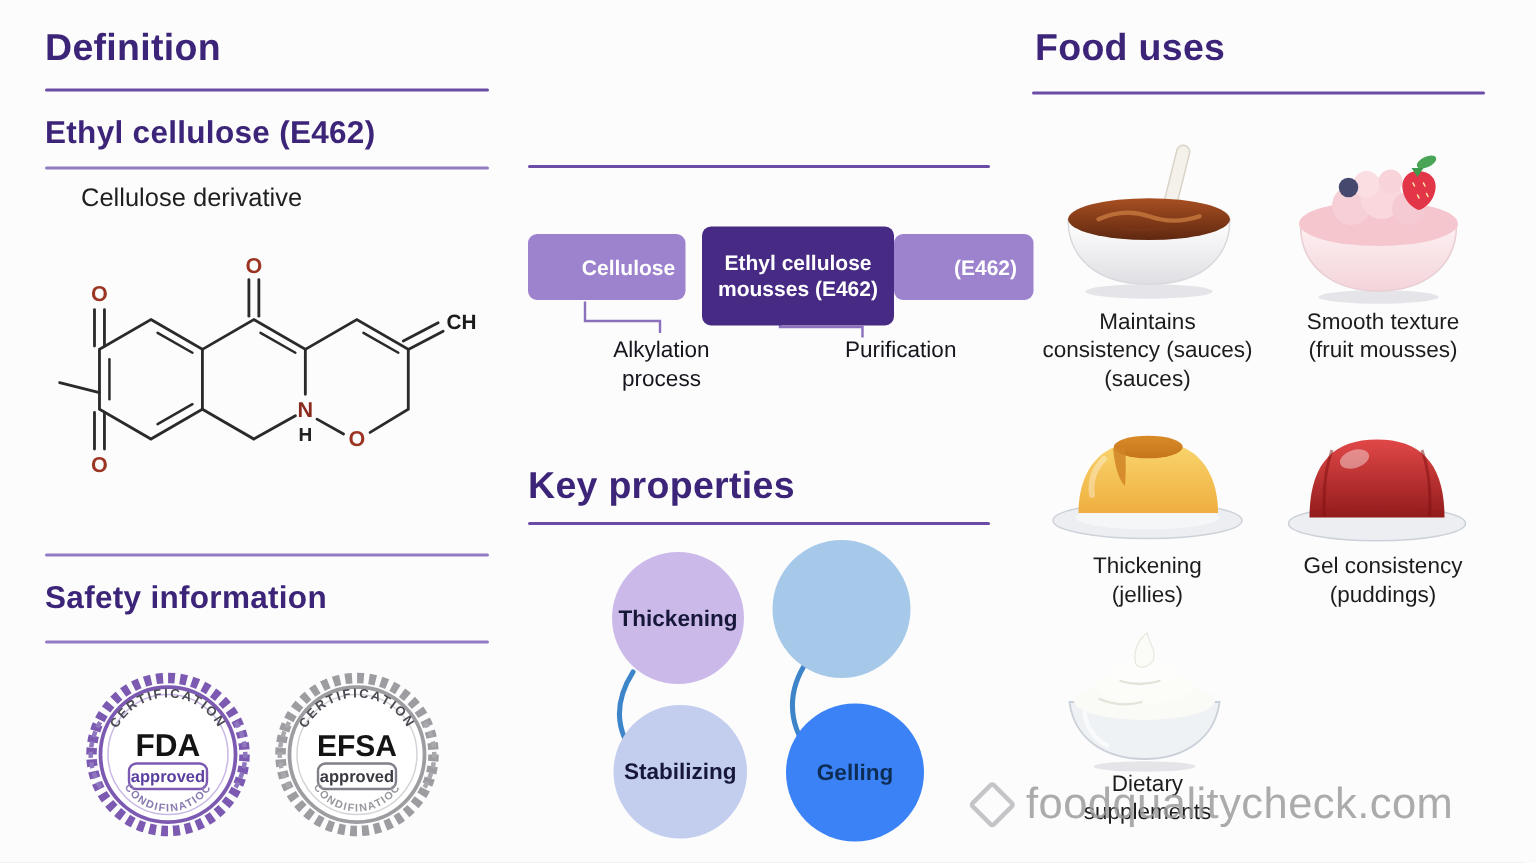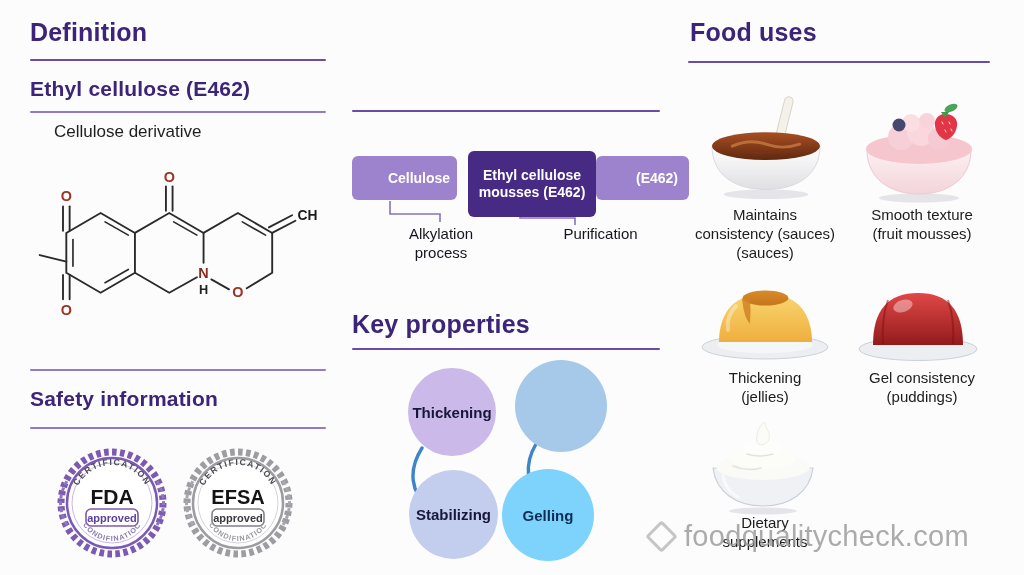--- a/index.html
+++ b/index.html
@@ -163,21 +163,21 @@
         <path d="M0,0 L10,5 L0,10 z" fill="#3d85c8"></path>
       </marker>
     </defs>
     <path d="M 32,90 C 18,112 20,134 40,152" stroke="#3d85c8" stroke-width="3.4" fill="none" stroke-linecap="round" marker-end="url(#arwB)"></path>
     <path d="M 146,86 C 134,106 136,128 152,146" stroke="#3d85c8" stroke-width="3.4" fill="none" stroke-linecap="round" marker-end="url(#arwB)"></path>
   </svg>
 
   <div class="pcirc" style="left:408px;top:368px;width:88px;height:88px;background:#cbb9ea">Thickening</div>
   <div class="pcirc" style="left:515px;top:360px;width:92px;height:92px;background:#a6c9e9"></div>
   <div class="pcirc" style="left:409px;top:470px;width:89px;height:89px;background:#c3cdee">Stabilizing</div>
-  <div class="pcirc" style="left:502px;top:469px;width:92px;height:92px;background:#7dd3fc;color:#0d2d55">Gelling</div>
+  <div class="pcirc" style="left:524px;top:469px;width:92px;height:92px;background:#3b82f6;color:#0d2d55">Gelling</div>
 
   <div class="h h-lg" style="left:690px;top:18px">Food uses</div>
   <div class="rule" style="left:688px;top:61px;width:302px"></div>
 
   <svg class="abs" style="left:703px;top:96px" width="126" height="106" viewBox="0 0 130 110">
     <defs>
       <linearGradient id="sauceG" x1="0" y1="0" x2="0" y2="1">
         <stop offset="0" stop-color="#a84f22"></stop>
           <stop offset="1" stop-color="#5f2810"></stop>
       </linearGradient>

